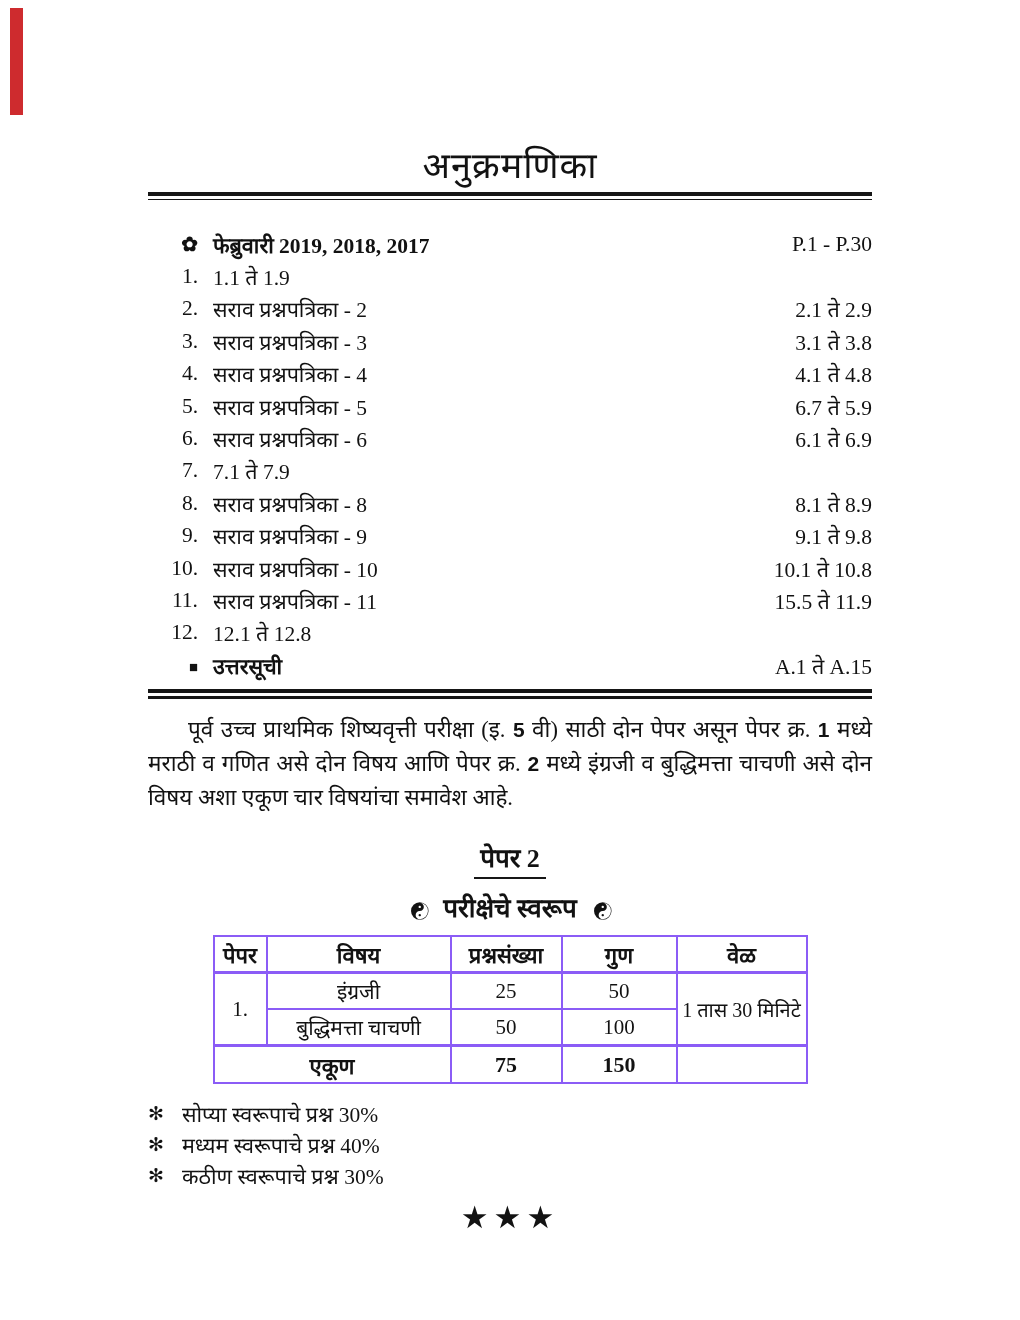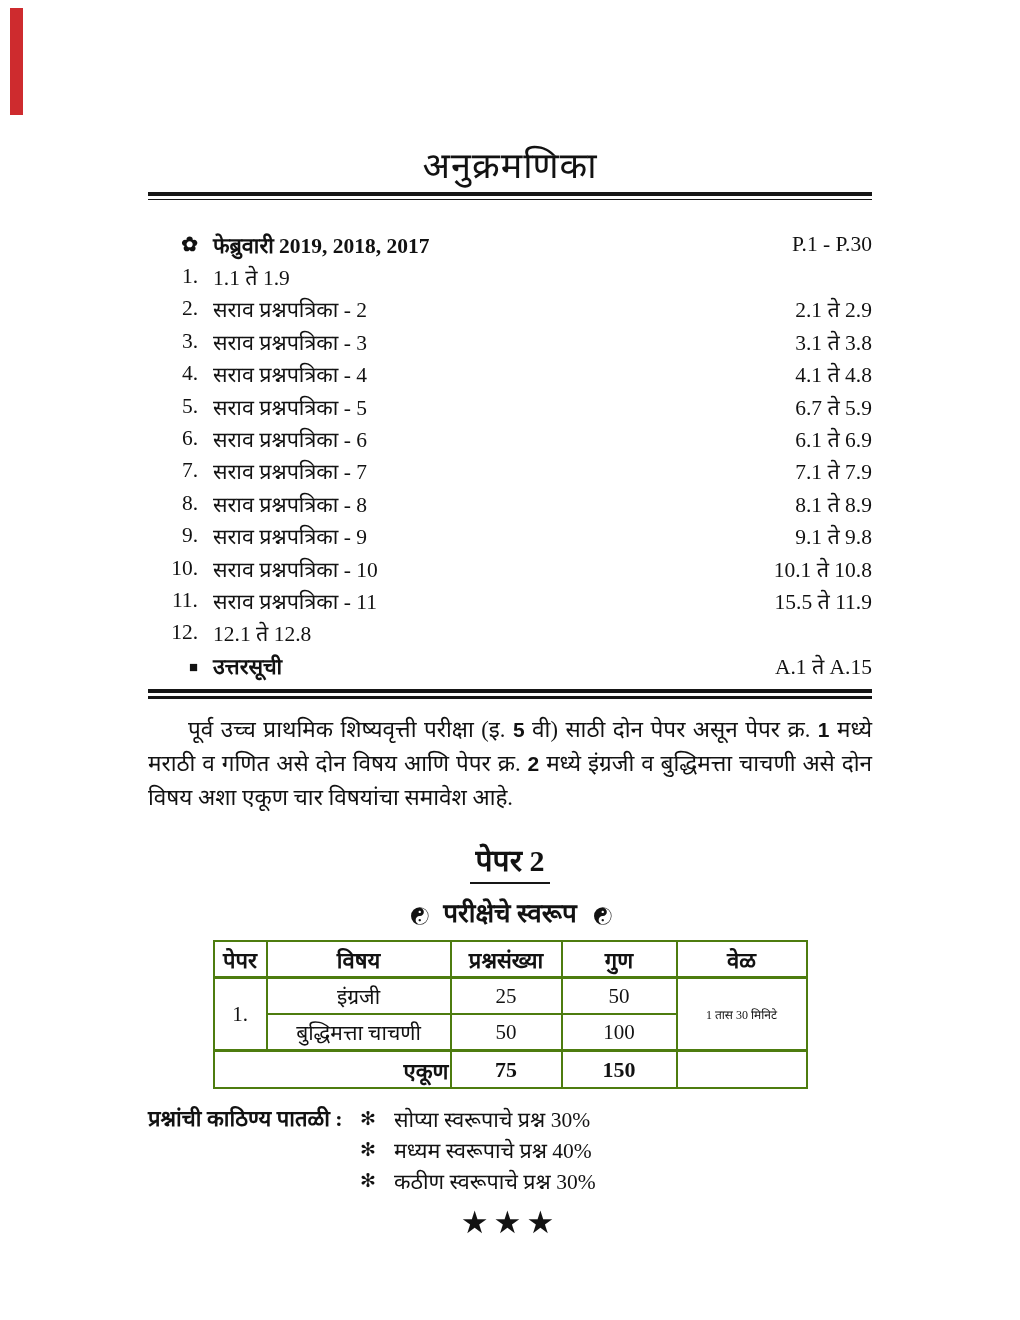--- a/index.html
+++ b/index.html
@@ -20,31 +20,31 @@
   .toc-pages{text-align:center;flex:none;}
   .toc-row.bold .toc-label,.toc-row.bold .toc-num{font-weight:bold;}
   .toc-num .flower{font-size:20px;}
   .toc-num .square{font-size:15px;}
   .double-rule{margin-top:8px;}
   .double-rule .bar{height:3.5px;background:#161616;}
   .double-rule .bar + .bar{margin-top:3px;}
   .intro{margin:14px 0 16px 0;font-size:22.5px;line-height:34px;text-align:justify;text-indent:40px;}
   .intro b{font-family:"Liberation Sans","DejaVu Sans",sans-serif;font-size:21px;}
   .paper-heading-wrap{text-align:center;margin-top:24px;}
-  .paper-heading{display:inline-block;font-size:30px;font-weight:bold;border-bottom:2.5px solid #161616;padding:0 6px 2px 6px;font-family:Liberation Serif, serif;}
+  .paper-heading{display:inline-block;font-size:26px;font-weight:bold;border-bottom:2.5px solid #161616;padding:0 6px 2px 6px;font-family:Liberation Serif, serif;}
   .subheading{text-align:center;margin-top:10px;font-size:26px;font-weight:bold;}
   .subheading .yy{display:inline-block;font-weight:normal;font-size:24px;transform:rotate(90deg);margin:0 14px;vertical-align:-2px;}
   table.exam{border-collapse:collapse;margin:10px auto 0 auto;table-layout:fixed;width:593px;}
-  table.exam,table.exam th,table.exam td{border:2px solid #4d7c0f;}
+  table.exam,table.exam th,table.exam td{border:2px solid #8b5cf6;}
   table.exam{border-width:2.5px;}
   table.exam th{height:32px;font-size:22px;font-weight:bold;border-bottom-width:3px;}
   table.exam td{height:32px;font-size:21px;text-align:center;}
   table.exam .total td{border-top-width:3px;font-weight:bold;font-size:22px;height:33px;}
-  table.exam .total .total-label{text-align:right;}
-  table.exam .duration{font-size:12px;}
+  table.exam .total .total-label{text-align:center;}
+  table.exam .duration{font-size:20px;}
   .difficulty{display:flex;margin-top:14px;}
   .diff-label{width:212px;flex:none;font-weight:bold;font-size:22px;line-height:31px;}
   .diff-items{flex:1;}
   .diff-row{display:flex;align-items:center;height:31px;font-size:21.5px;}
   .diff-bullet{width:34px;flex:none;font-size:19px;}
   .stars{text-align:center;margin-top:8px;font-size:31px;letter-spacing:5px;}
 </style>
 </head>
 <body>
 
@@ -86,21 +86,20 @@
       <span class="toc-label">सराव प्रश्नपत्रिका - 5</span>
       <span class="toc-pages">6.7 ते 5.9</span>
     </div>
     <div class="toc-row">
       <span class="toc-num">6.</span>
       <span class="toc-label">सराव प्रश्नपत्रिका - 6</span>
       <span class="toc-pages">6.1 ते 6.9</span>
     </div>
     <div class="toc-row">
       <span class="toc-num">7.</span>
-      <span class="toc-label">सराव प्रश्नपत्रिका - 7</span>
       <span class="toc-pages">7.1 ते 7.9</span>
     </div>
     <div class="toc-row">
       <span class="toc-num">8.</span>
       <span class="toc-label">सराव प्रश्नपत्रिका - 8</span>
       <span class="toc-pages">8.1 ते 8.9</span>
     </div>
     <div class="toc-row">
       <span class="toc-num">9.</span>
       <span class="toc-label">सराव प्रश्नपत्रिका - 9</span>
@@ -171,21 +170,20 @@
     <tr class="total">
       <td colspan="2" class="total-label">एकूण</td>
       <td>75</td>
       <td>150</td>
       <td></td>
     </tr>
   </tbody>
     </table>
 
   <div class="difficulty">
-    <div class="diff-label">प्रश्नांची काठिण्य पातळी :</div>
     <div class="diff-items">
       <div class="diff-row">
         <span class="diff-bullet">✻</span>
         <span>सोप्या स्वरूपाचे प्रश्न 30%</span>
       </div>
       <div class="diff-row">
         <span class="diff-bullet">✻</span>
         <span>मध्यम स्वरूपाचे प्रश्न 40%</span>
       </div>
       <div class="diff-row">

